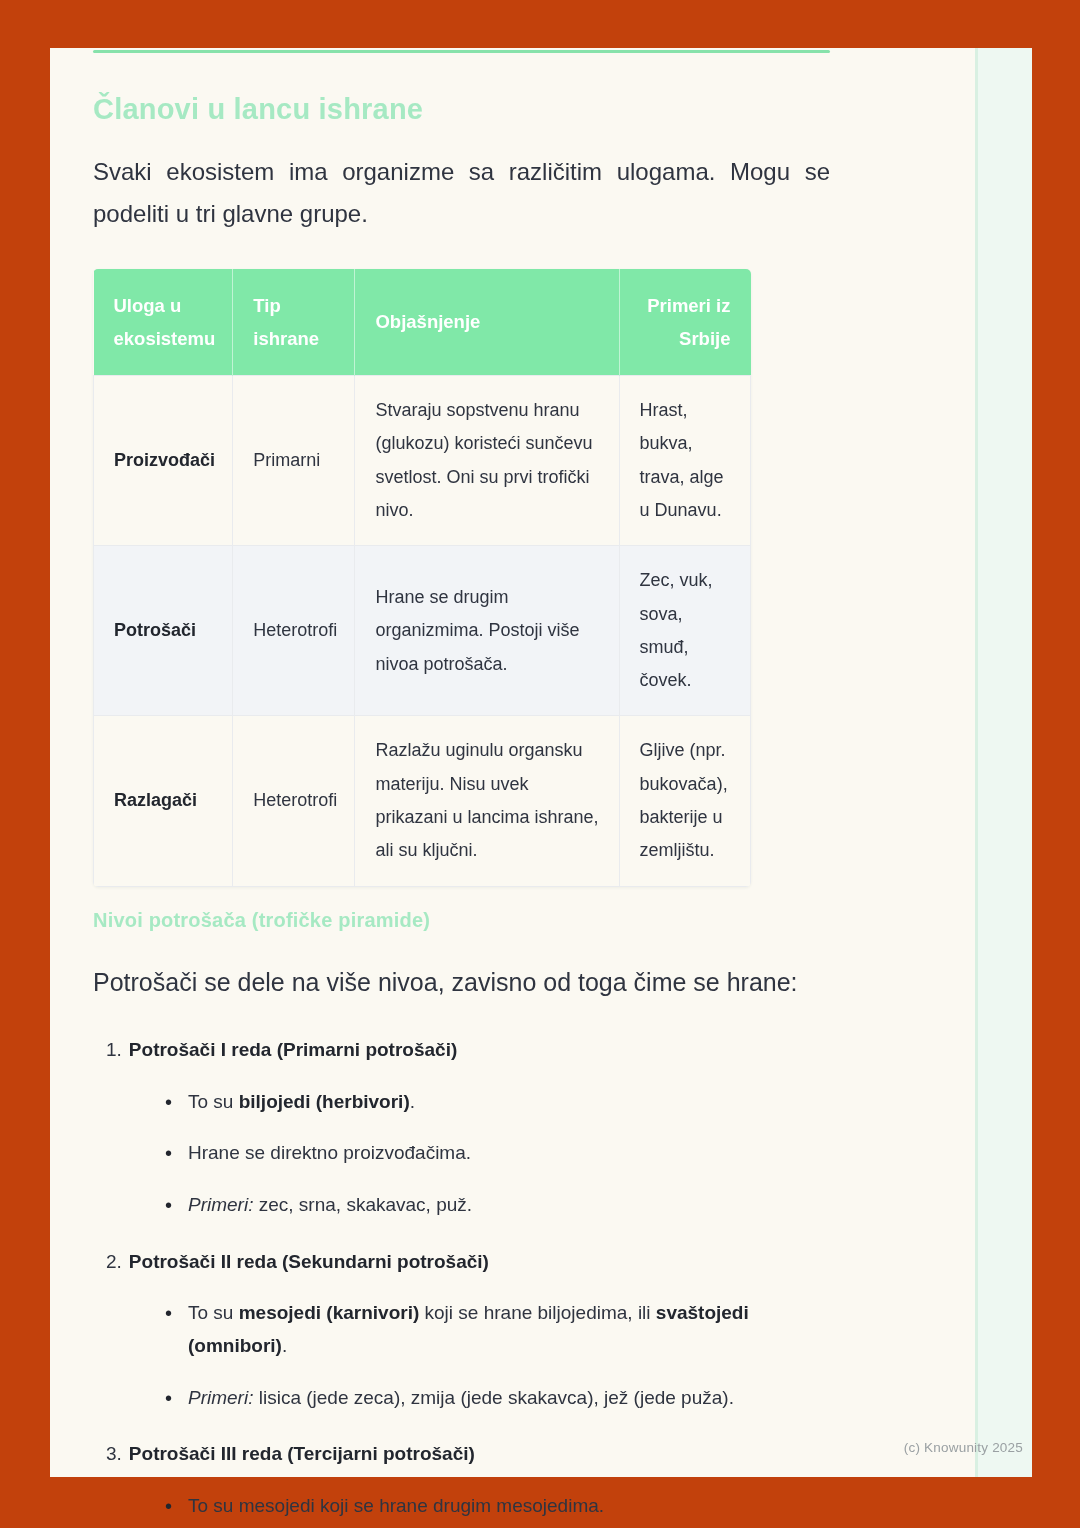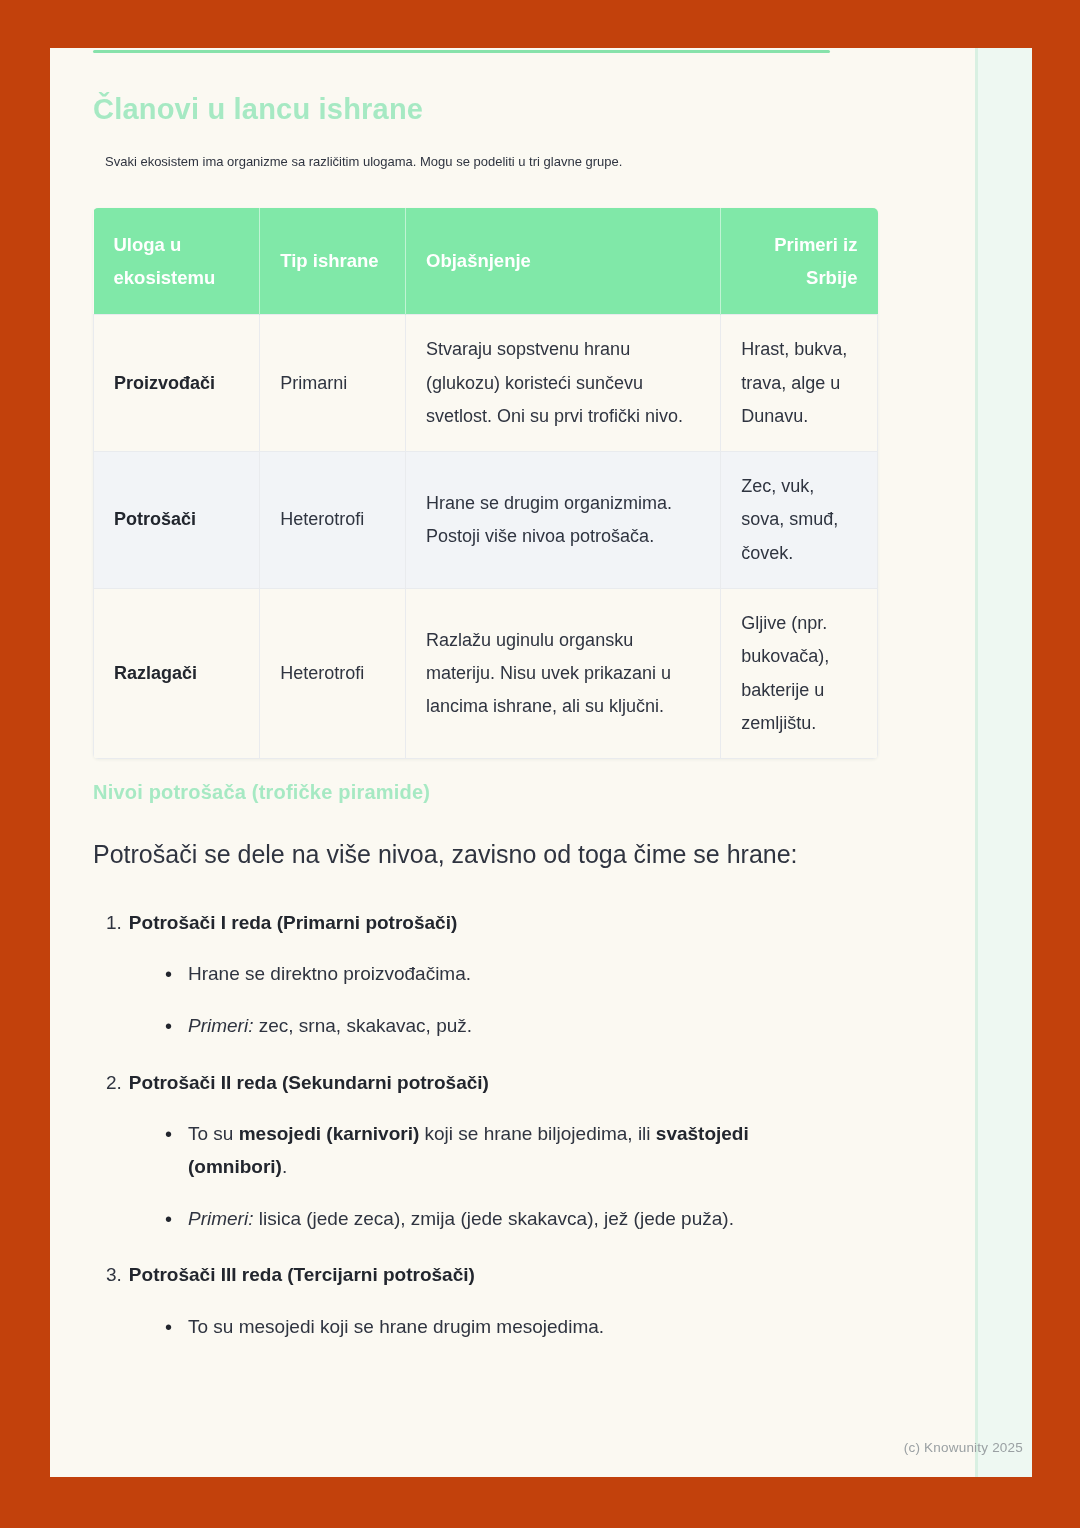--- a/index.html
+++ b/index.html
@@ -13,26 +13,26 @@
   .strip { position:absolute; top:0; right:0; width:57px; height:100%;
     background:linear-gradient(to right, var(--strip-edge,#d9f0e2) 0, var(--strip-edge,#d9f0e2) 3px, var(--strip-bg,#eef8f2) 3px); }
 
   .content { position:relative; padding:2px 0 0 43px; width:780px; z-index:1; }
 
   .divider { width:737px; height:3px; background:var(--divider,#87e2ab); border-radius:2px; }
 
   h1.sec-title { margin-top:40px; width:737px;
     font-size:29px; font-weight:700; color:var(--accent,#a6e9c3); letter-spacing:.2px; }
 
-  p.lead { margin-top:25px; width:737px; font-size:13px; line-height:1.74;
-    color:var(--text,#2f3440); text-align:justify;margin-left:12px; }
+  p.lead { margin-top:25px; width:737px; font-size:24px; line-height:1.74;
+    color:var(--text,#2f3440); text-align:justify; }
   p.lead2 { margin-top:29px; width:737px; font-size:25px; line-height:1.74;
     color:var(--text,#2f3440); }
 
-  .table-wrap { margin-top:34px; width:785px; border-radius:5px; overflow:hidden;
+  .table-wrap { margin-top:34px; width:658px; border-radius:5px; overflow:hidden;
     box-shadow:0 1px 3px rgba(40,60,50,.06); }
   table { width:100%; border-collapse:collapse; table-layout:fixed; }
   th { background:var(--table-header,#80e8a8); color:#ffffff; font-weight:600; text-align:left;
     font-size:18.5px; line-height:1.8; padding:20px 20px; vertical-align:middle;
     border-right:1px solid rgba(255,255,255,.5); }
   th:last-child { border-right:none;text-align:right; }
   td { padding:18px 20px; font-size:18px; line-height:1.85; color:var(--text,#2f3440);
     border:1px solid var(--border,#e9ebee); vertical-align:middle; background:transparent; }
   tbody tr.alt td { background:var(--row-alt,#f2f4f7); }
   td.role { font-weight:700; color:var(--text-strong,#22262e); }
@@ -107,20 +107,21 @@
       </div>
 
       <h1 class="sec-title" style="margin-top:22px; font-size:20px;">Nivoi potrošača (trofičke piramide)</h1>
 
       <p class="lead2">Potrošači se dele na više nivoa, zavisno od toga čime se hrane:</p>
 
       <div class="levels" id="levels-list">
           <div class="level">
             <div class="level-head"><span class="num">1.</span><span class="ltitle">Potrošači I reda (Primarni potrošači)</span></div>
             <ul class="bullets">
+              <li class="bullet"><span class="seg-n">To su </span><span class="seg-b">biljojedi (herbivori)</span><span class="seg-n">.</span></li>
               <li class="bullet"><span class="seg-n">Hrane se direktno proizvođačima.</span></li>
               <li class="bullet"><span class="seg-i">Primeri:</span><span class="seg-n"> zec, srna, skakavac, puž.</span></li>
             </ul>
           </div>
           <div class="level">
             <div class="level-head"><span class="num">2.</span><span class="ltitle">Potrošači II reda (Sekundarni potrošači)</span></div>
             <ul class="bullets">
               <li class="bullet"><span class="seg-n">To su </span><span class="seg-b">mesojedi (karnivori)</span><span class="seg-n"> koji se hrane biljojedima, ili </span><span class="seg-b">svaštojedi (omnibori)</span><span class="seg-n">.</span></li>
               <li class="bullet"><span class="seg-i">Primeri:</span><span class="seg-n"> lisica (jede zeca), zmija (jede skakavca), jež (jede puža).</span></li>
             </ul>

